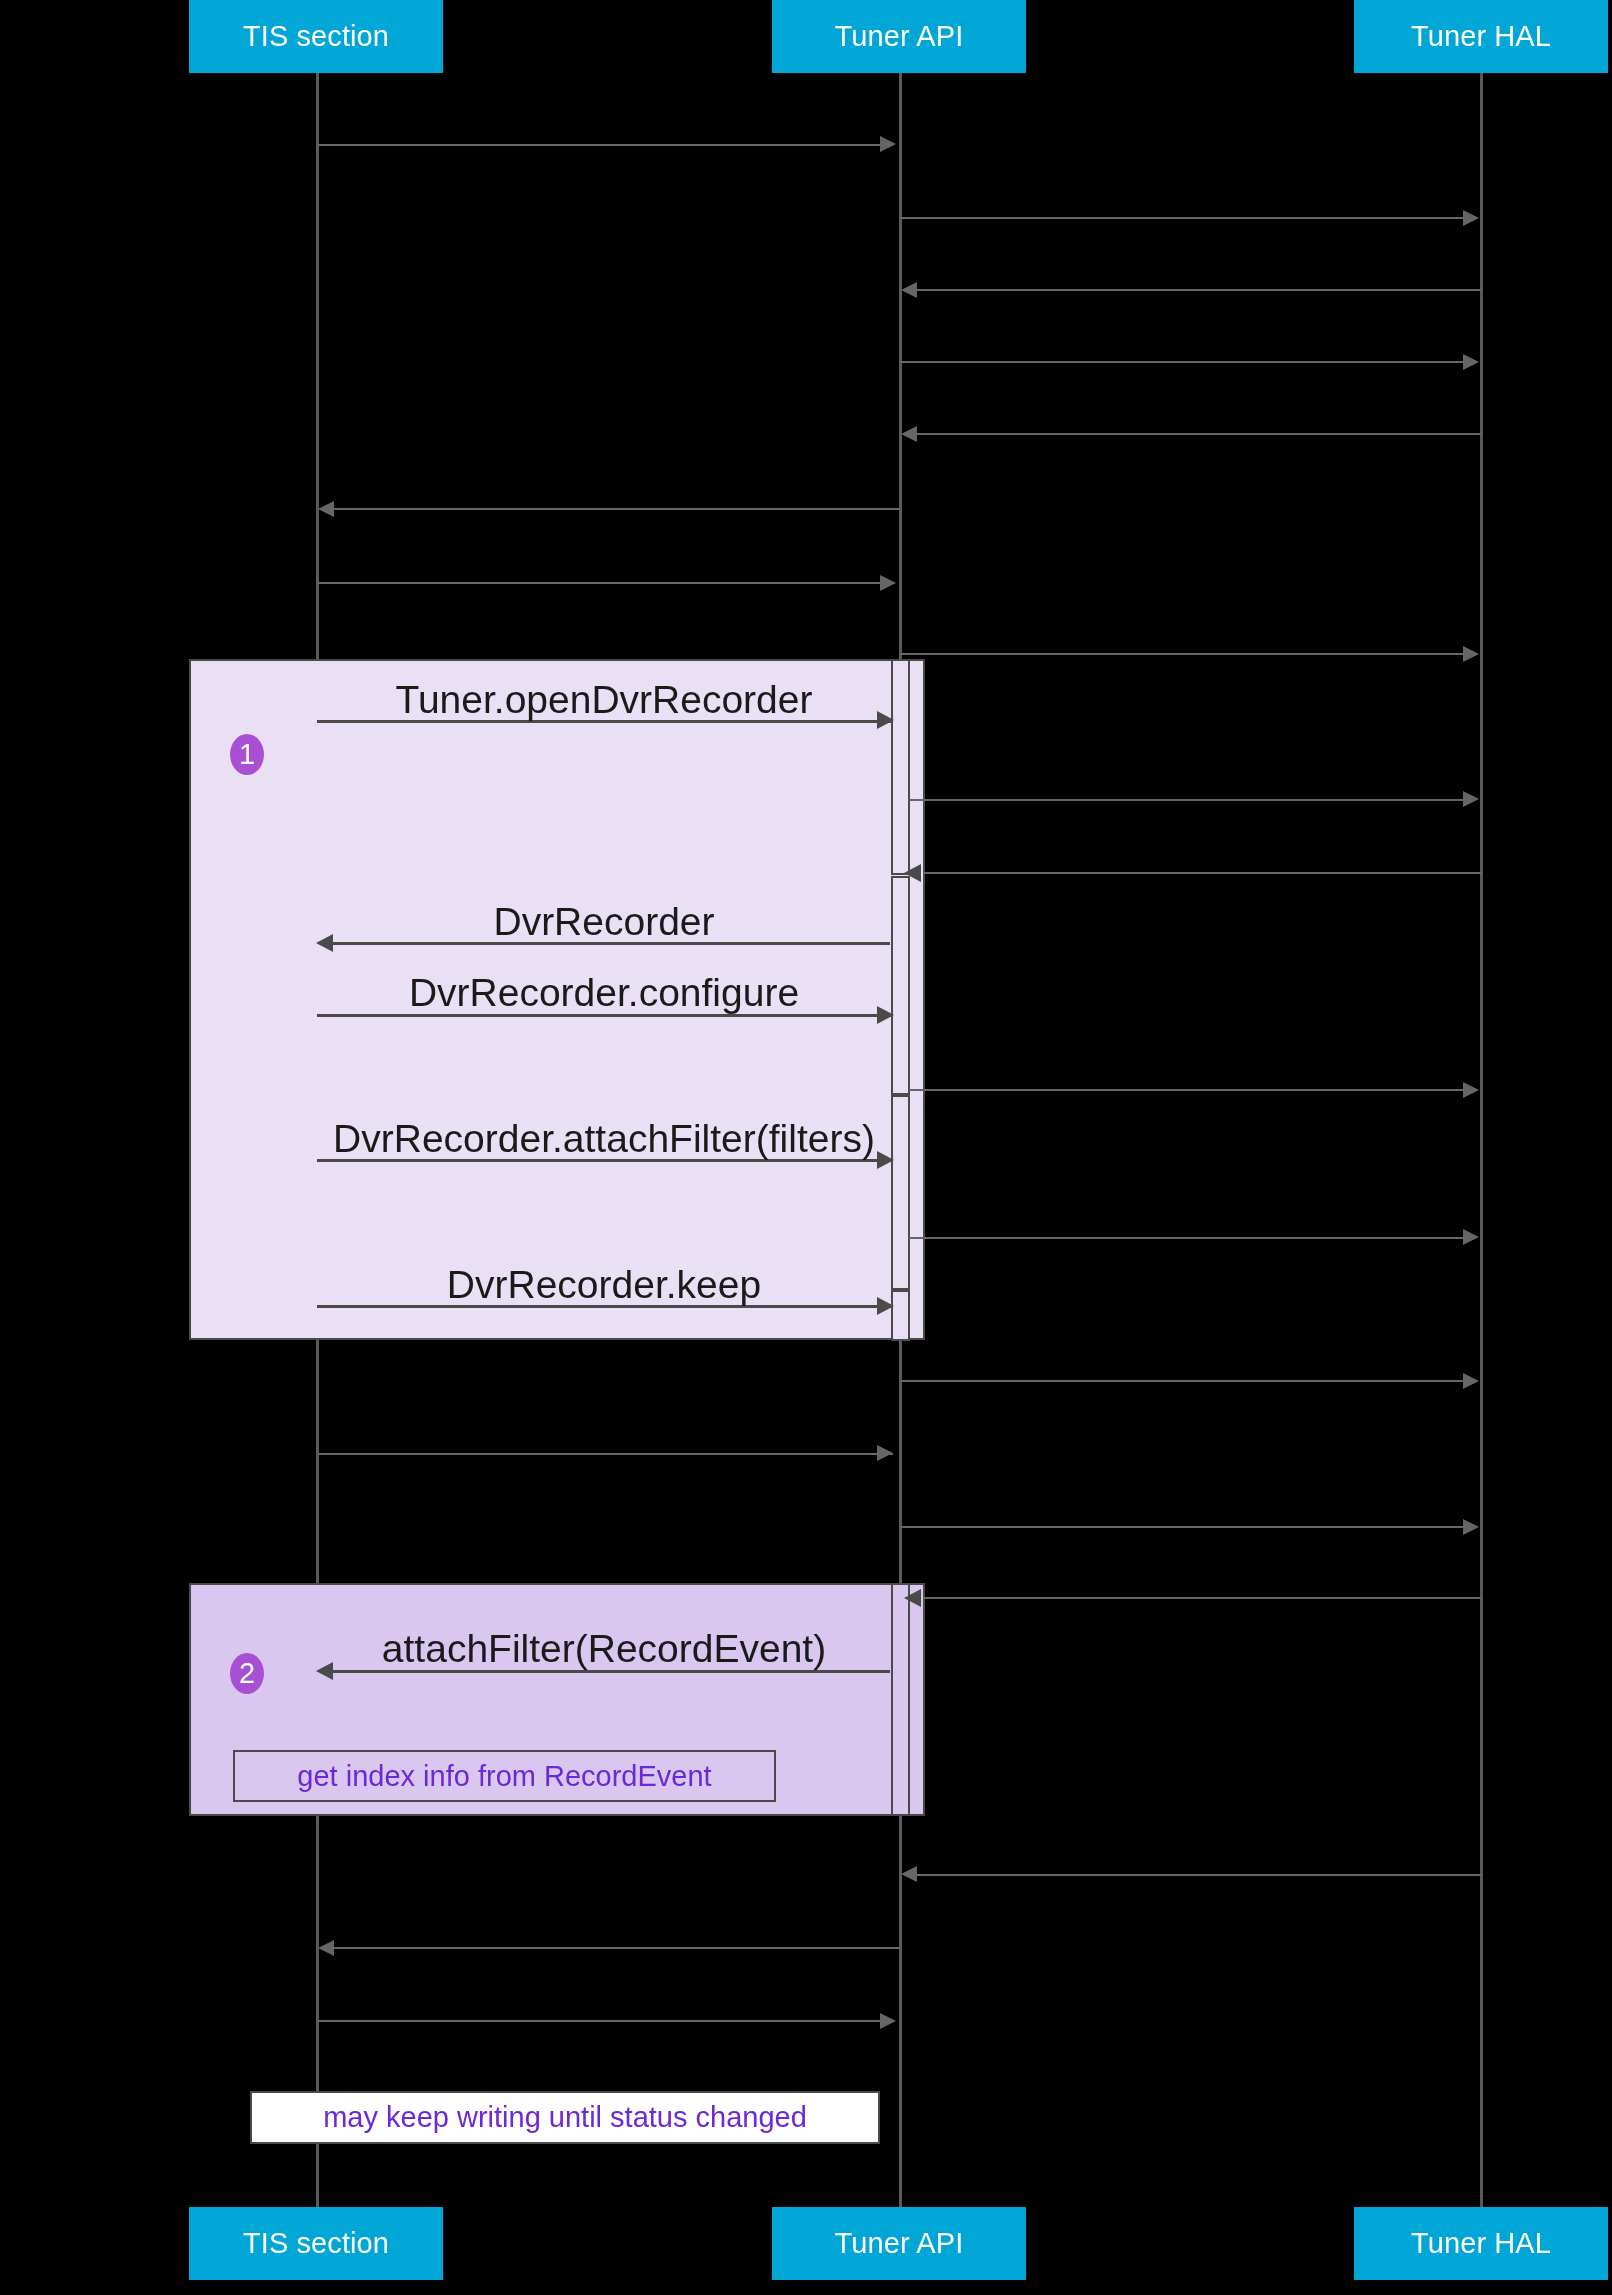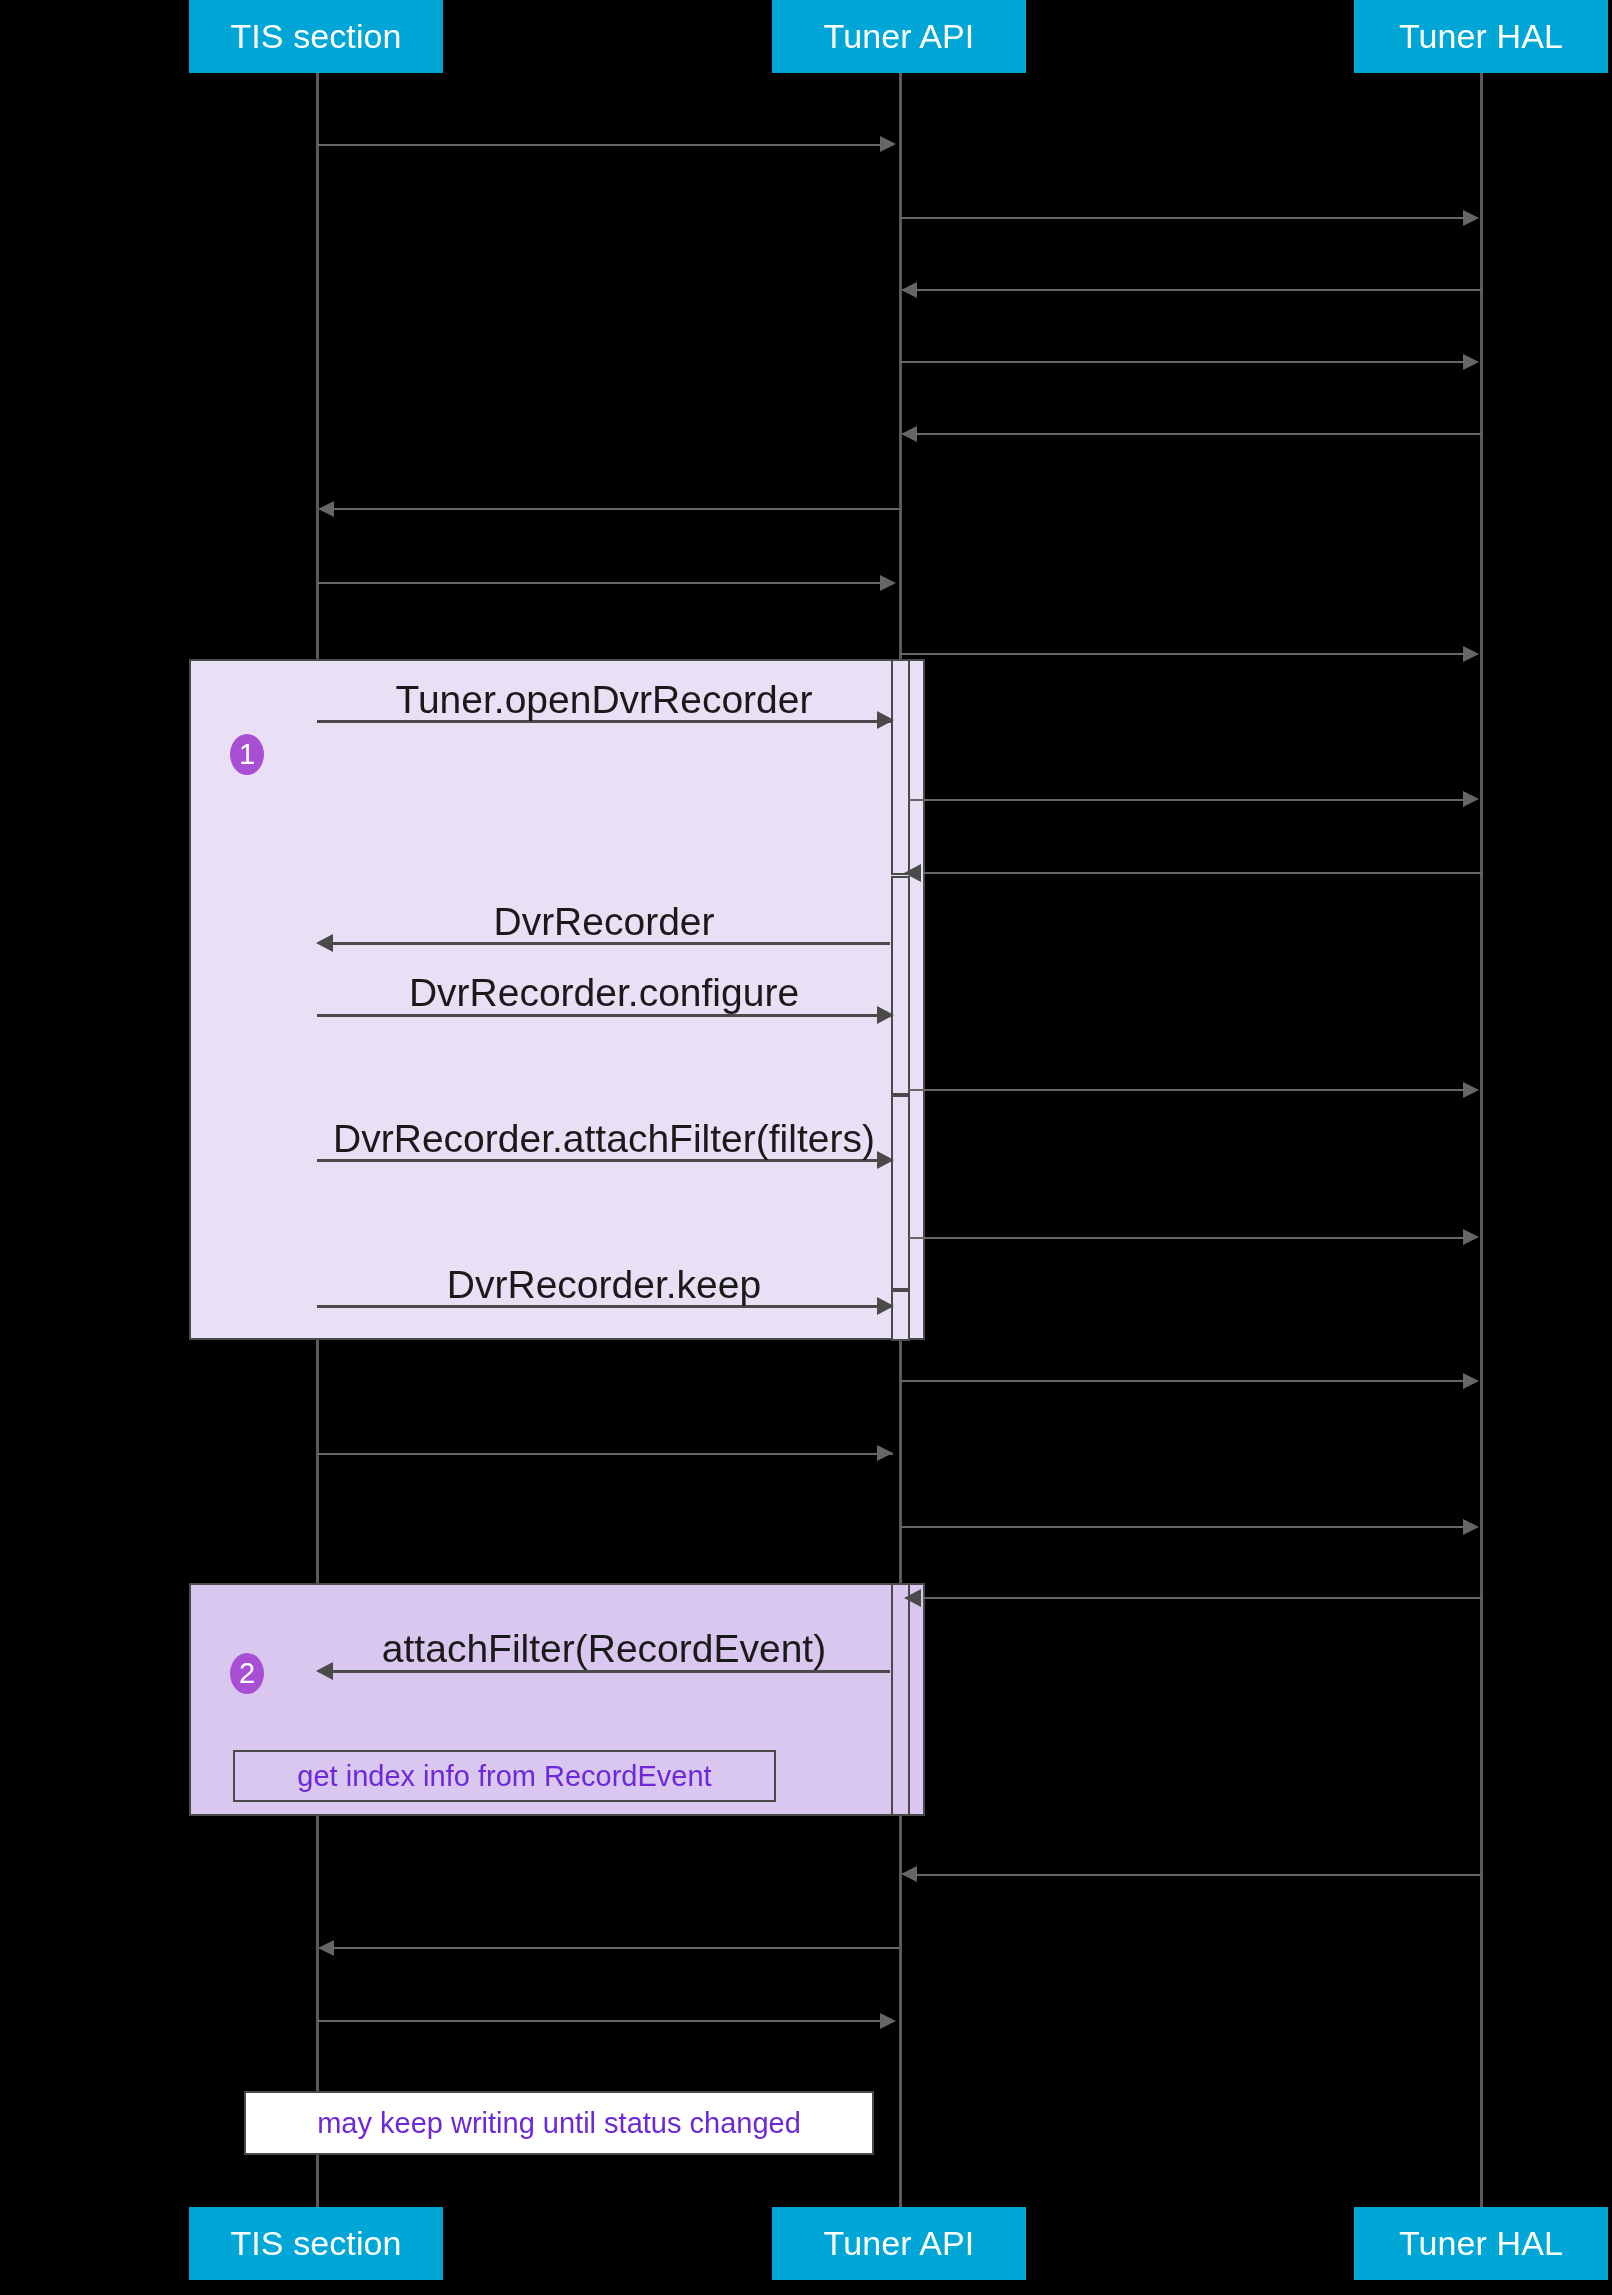--- a/index.html
+++ b/index.html
@@ -15,21 +15,21 @@
     width: 1613px;
     height: 2295px;
     background: #000000;
     overflow: hidden;
   }
   
   .participant {
     position: absolute;
     background: #00A6D6;
     color: #FFFFFF;
-    font-size: 34px;
+    font-size: 29px;
     display: flex;
     align-items: center;
     justify-content: center;
     box-sizing: border-box;
     letter-spacing: 0.1px;
     white-space: nowrap;
   }
   
   .lifeline {
     position: absolute;
@@ -230,16 +230,16 @@
 
   <div class="msg-line thin" style="left:915px; top:1874px; width:567px;"></div>
   <div class="arrow-head left thin" style="left:901px; top:1866px;"></div>
 
   <div class="msg-line thin" style="left:332px; top:1947px; width:568px;"></div>
   <div class="arrow-head left thin" style="left:318px; top:1940px;"></div>
 
   <div class="msg-line thin" style="left:317px; top:2020px; width:576px;"></div>
   <div class="arrow-head right thin" style="left:880px; top:2013px;"></div>
 
-  <div class="note note-white" style="left:244px; top:2091px; width:630px; height:64px;">may keep writing until status changed</div>
+  <div class="note note-white" style="left:250px; top:2091px; width:630px; height:53px;">may keep writing until status changed</div>
 
 </div>
 
 
 </body></html>

